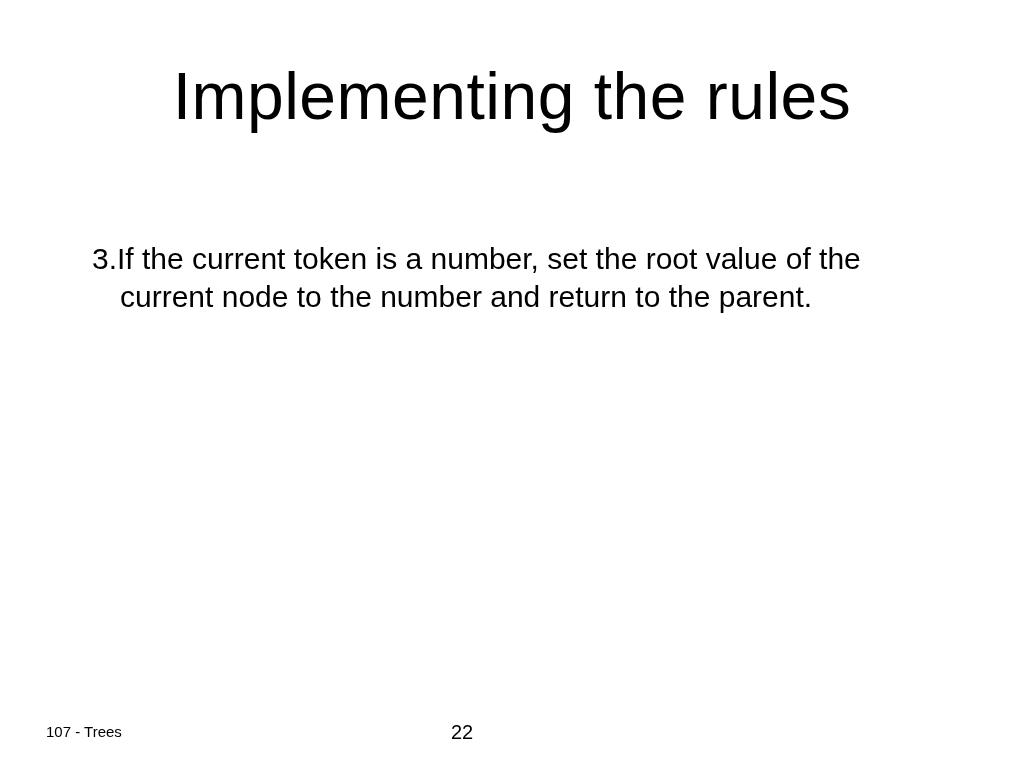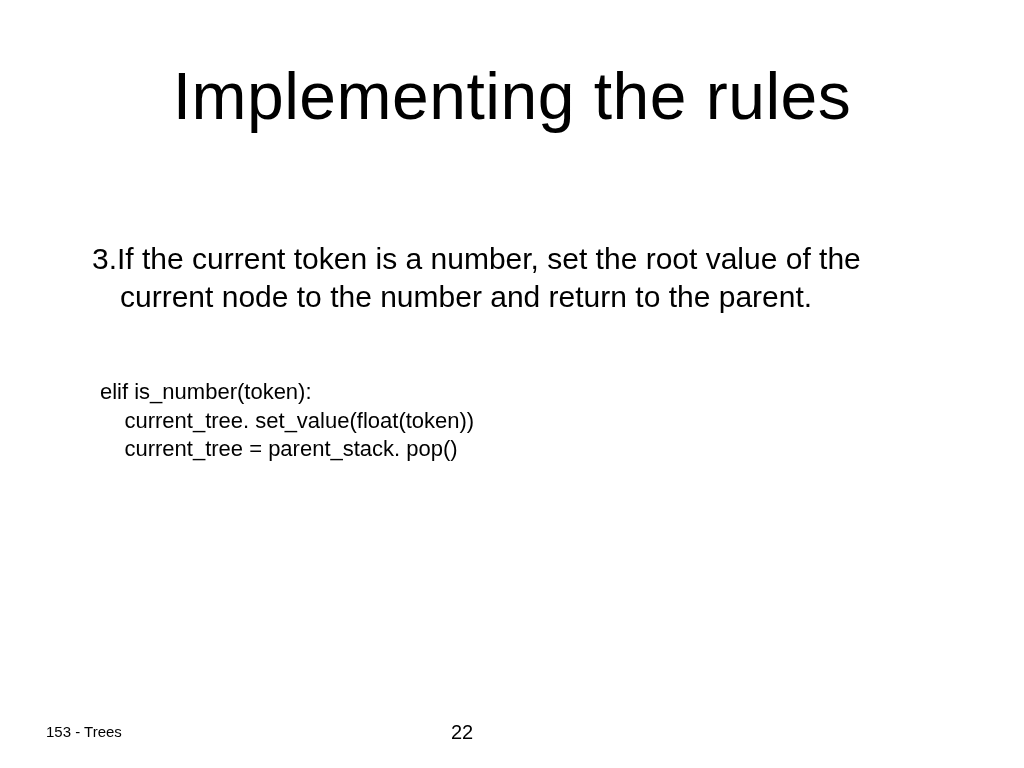--- a/index.html
+++ b/index.html
@@ -83,21 +83,18 @@
 <div class="slide">
 
   <div class="title">Implementing the rules</div>
 
   <div class="rule-text">
     <span class="hang">
       <span>3.</span><span>If the current token is a number, set the root value of the current node to the number and return to the parent.</span>
     </span>
   </div>
 
-  <div class="code-block-1">elif is_number(token):
-    current_tree. set_value(float(token))
-    current_tree = parent_stack. pop()</div>
 
 
-  <div class="footer-left">153 - Trees</div>
+  <div class="footer-left">107 - Trees</div>
   <div class="footer-center">22</div>
 
 </div>
 
 </body></html>

